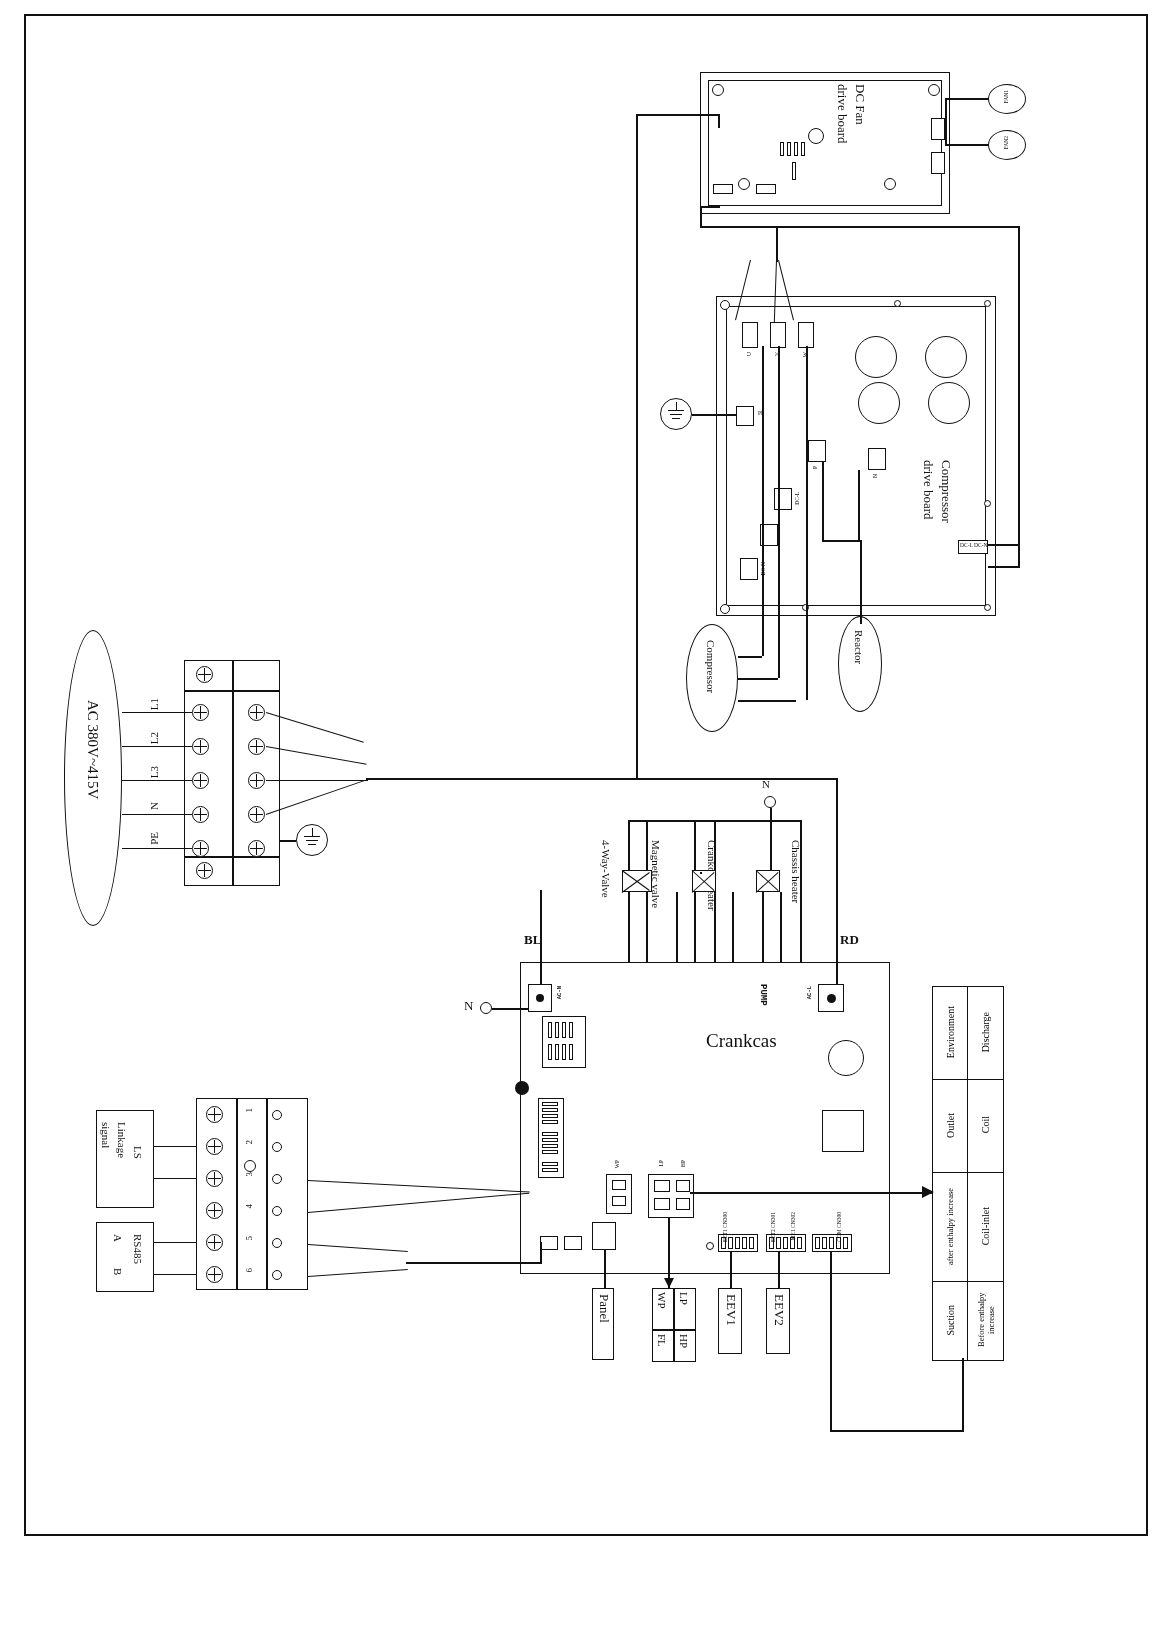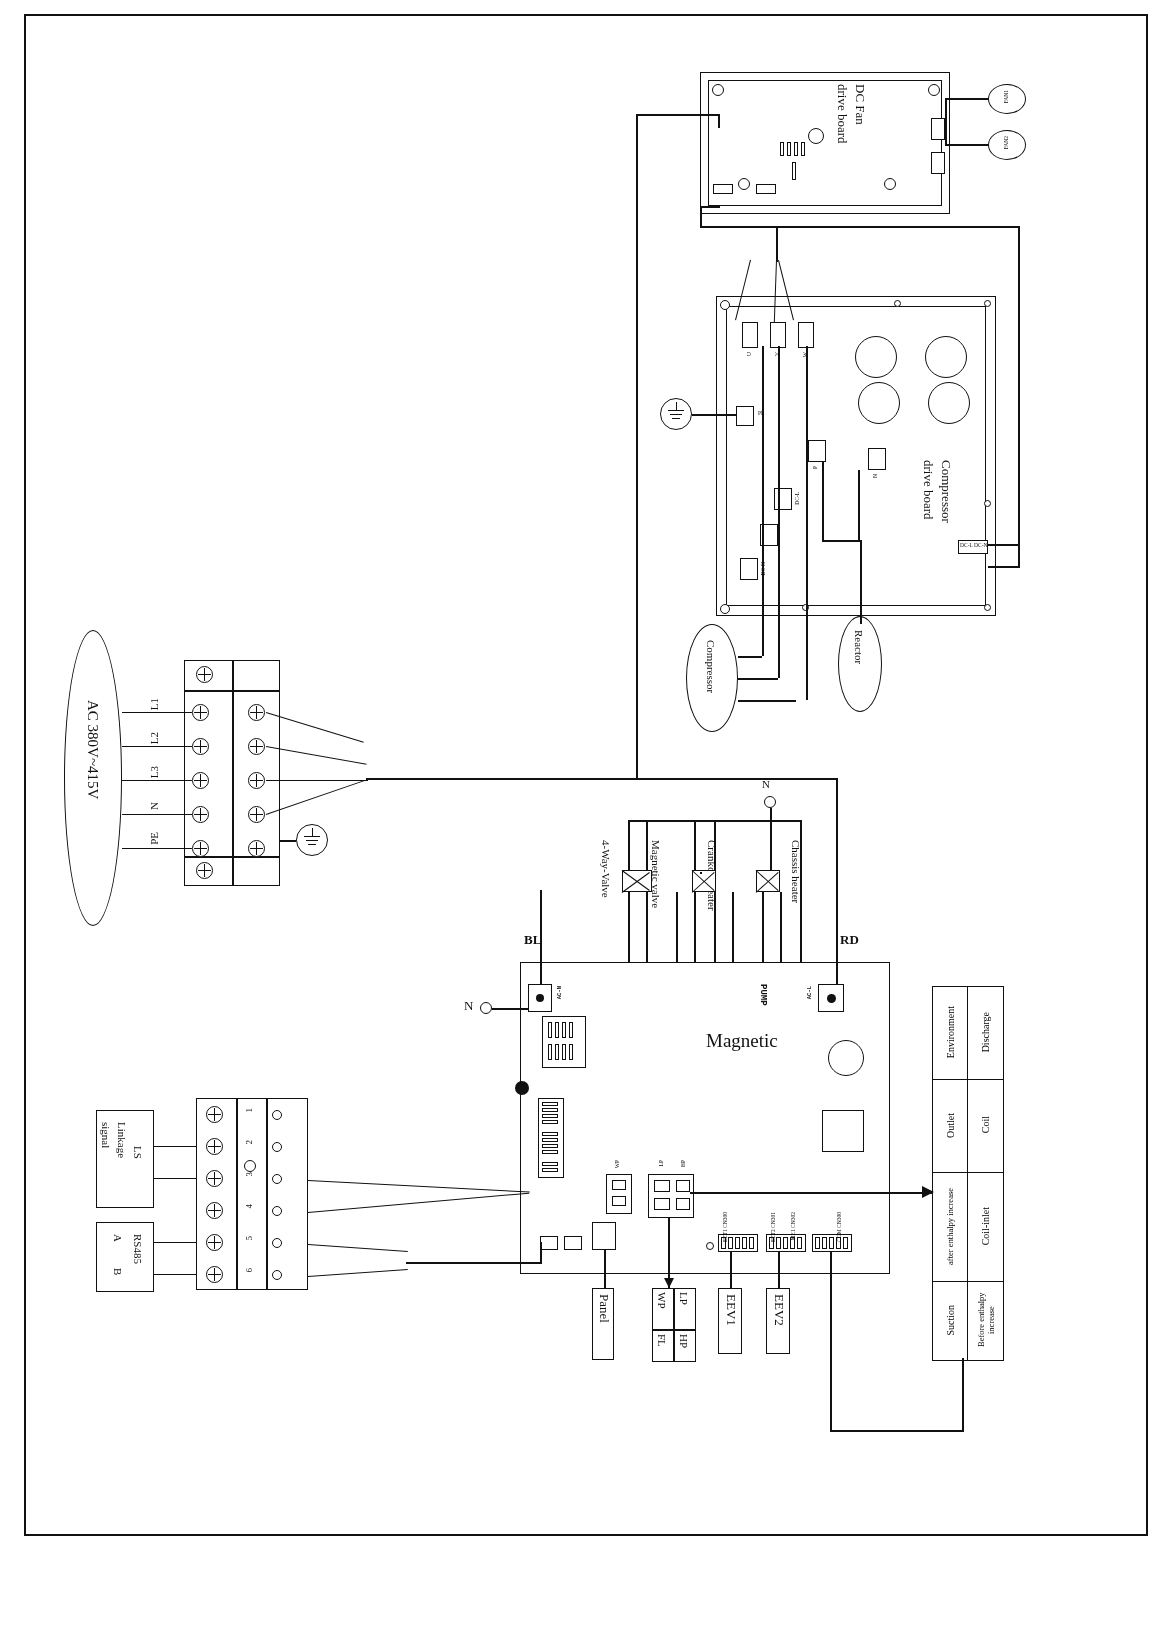--- a/index.html
+++ b/index.html
@@ -195,21 +195,21 @@
   <div class="ln v1" style="left:312px;top:828px;height:8px;"></div>
   <div class="ln h" style="left:280px;top:840px;width:16px;"></div>
 
   <div class="ln" style="left:266px;top:712px;width:102px;height:1.4px;transform:rotate(17deg);transform-origin:left;"></div>
   <div class="ln" style="left:266px;top:746px;width:102px;height:1.4px;transform:rotate(10deg);transform-origin:left;"></div>
   <div class="ln" style="left:266px;top:780px;width:102px;height:1.4px;transform:rotate(0deg);transform-origin:left;"></div>
   <div class="ln" style="left:266px;top:814px;width:104px;height:1.4px;transform:rotate(-19deg);transform-origin:left;"></div>
   <div class="ln h" style="left:366px;top:778px;width:472px;"></div>
 
   <div class="box" style="left:520px;top:962px;width:370px;height:312px;"></div>
-  <div class="lbl t18" style="left:706px;top:1030px;">Magnetic</div>
+  <div class="lbl t18" style="left:706px;top:1030px;">Crankcas</div>
   <div class="circ" style="left:828px;top:1040px;width:36px;height:36px;"></div>
   <div class="thin" style="left:822px;top:1110px;width:42px;height:42px;"></div>
 
   <div class="conn" style="left:528px;top:984px;width:24px;height:28px;"></div>
   <div class="dot" style="left:536px;top:994px;width:8px;height:8px;"></div>
   <div class="lbl tiny vt180 mono" style="left:556px;top:986px;font-weight:bold;">AC-N</div>
   <div class="lbl t12" style="left:524px;top:932px;font-weight:bold;">BL</div>
 
   <div class="thin" style="left:542px;top:1016px;width:44px;height:52px;"></div>
   <div class="pinrow" style="left:548px;top:1022px;">

